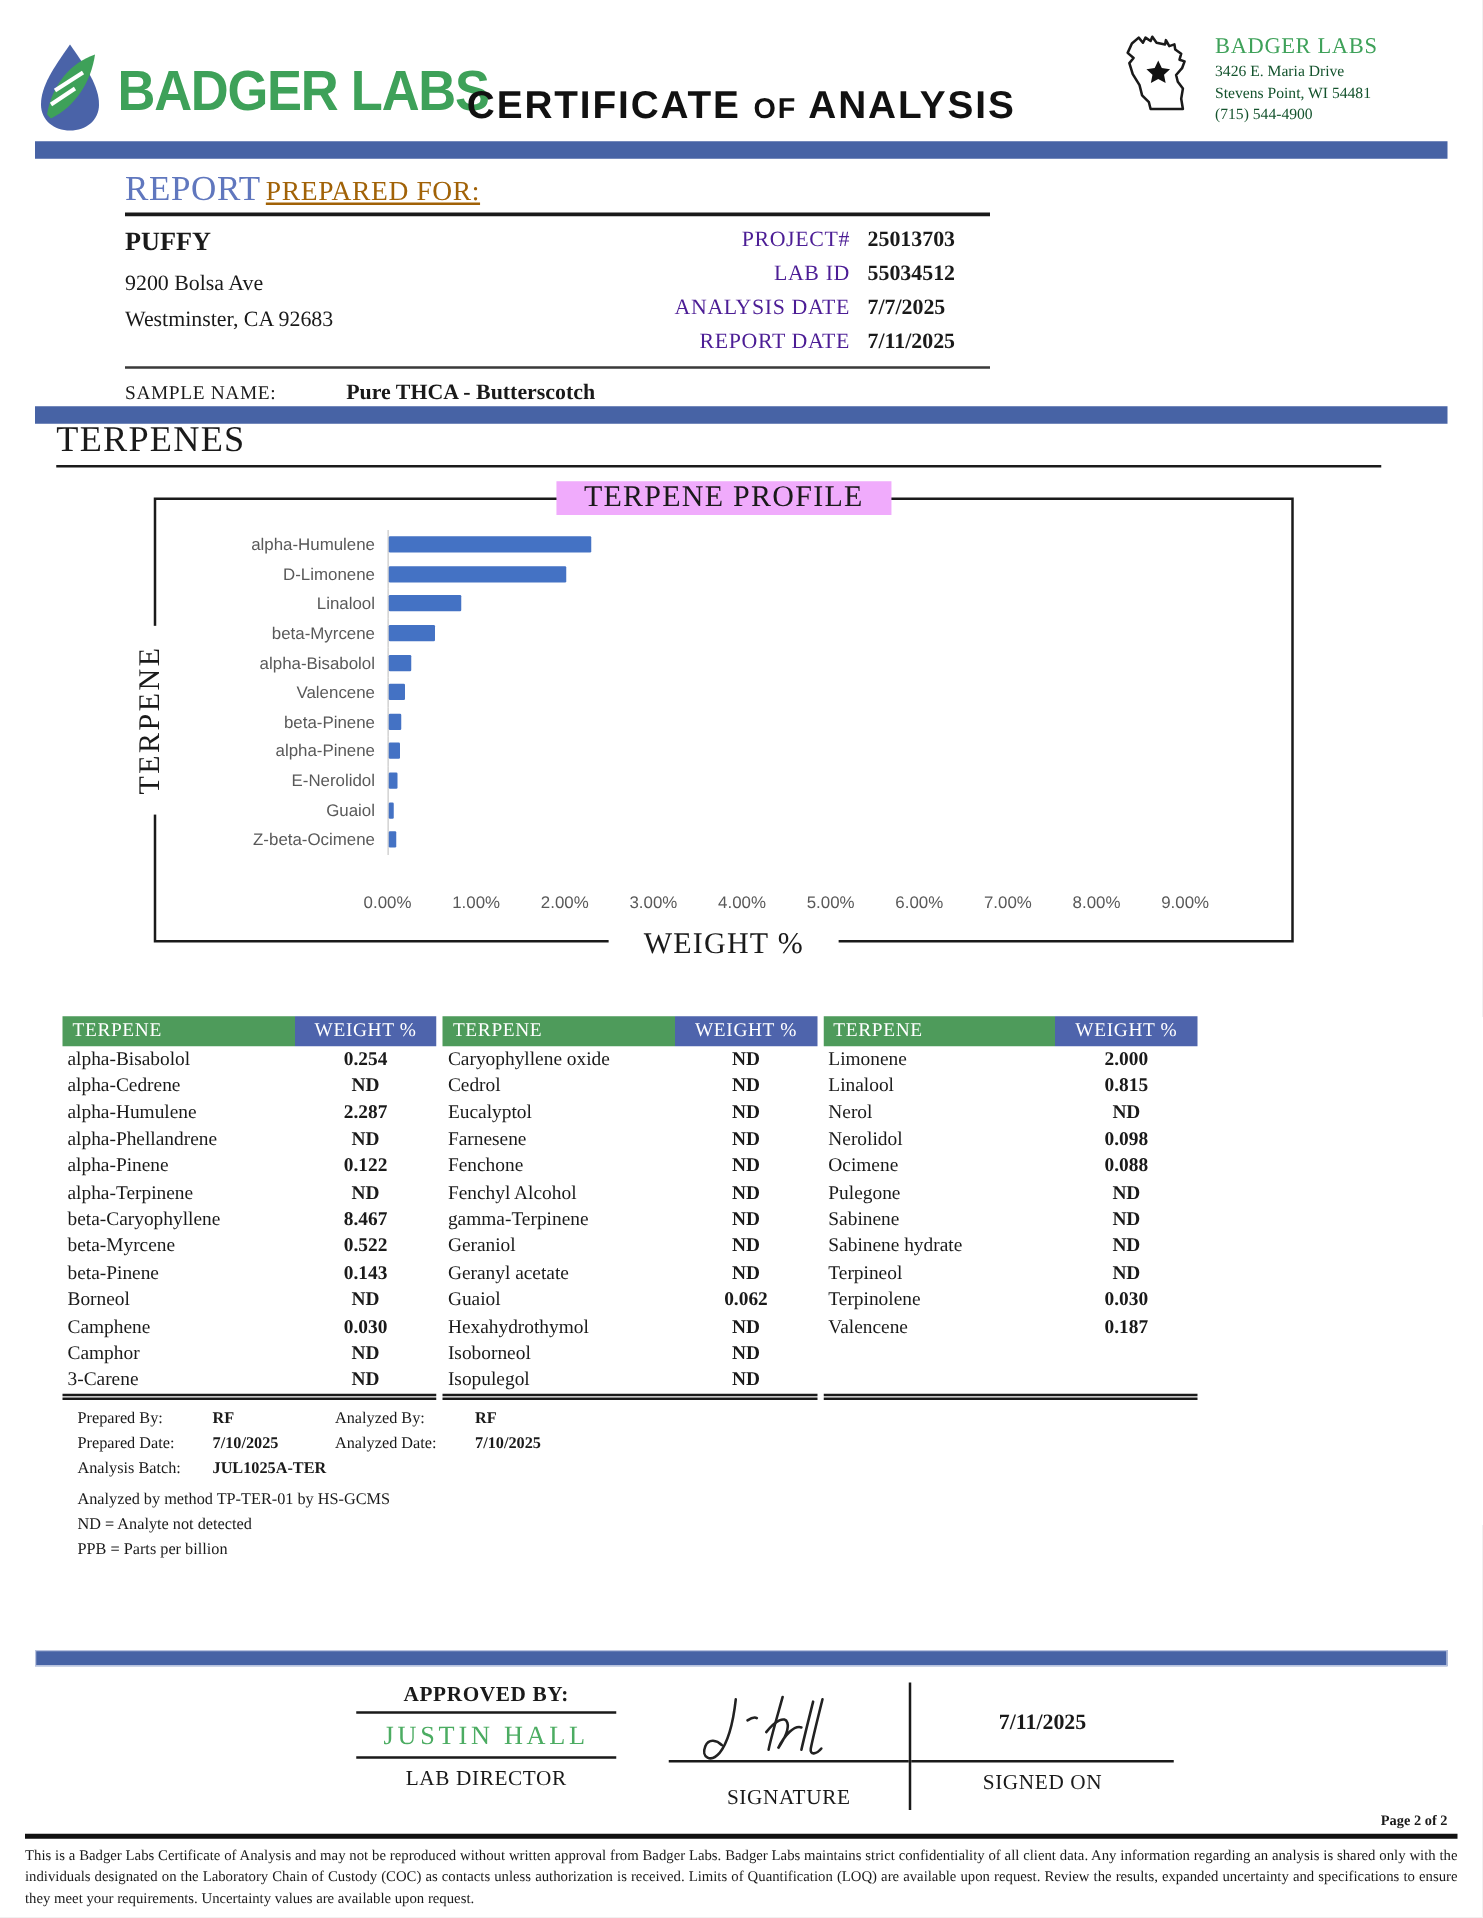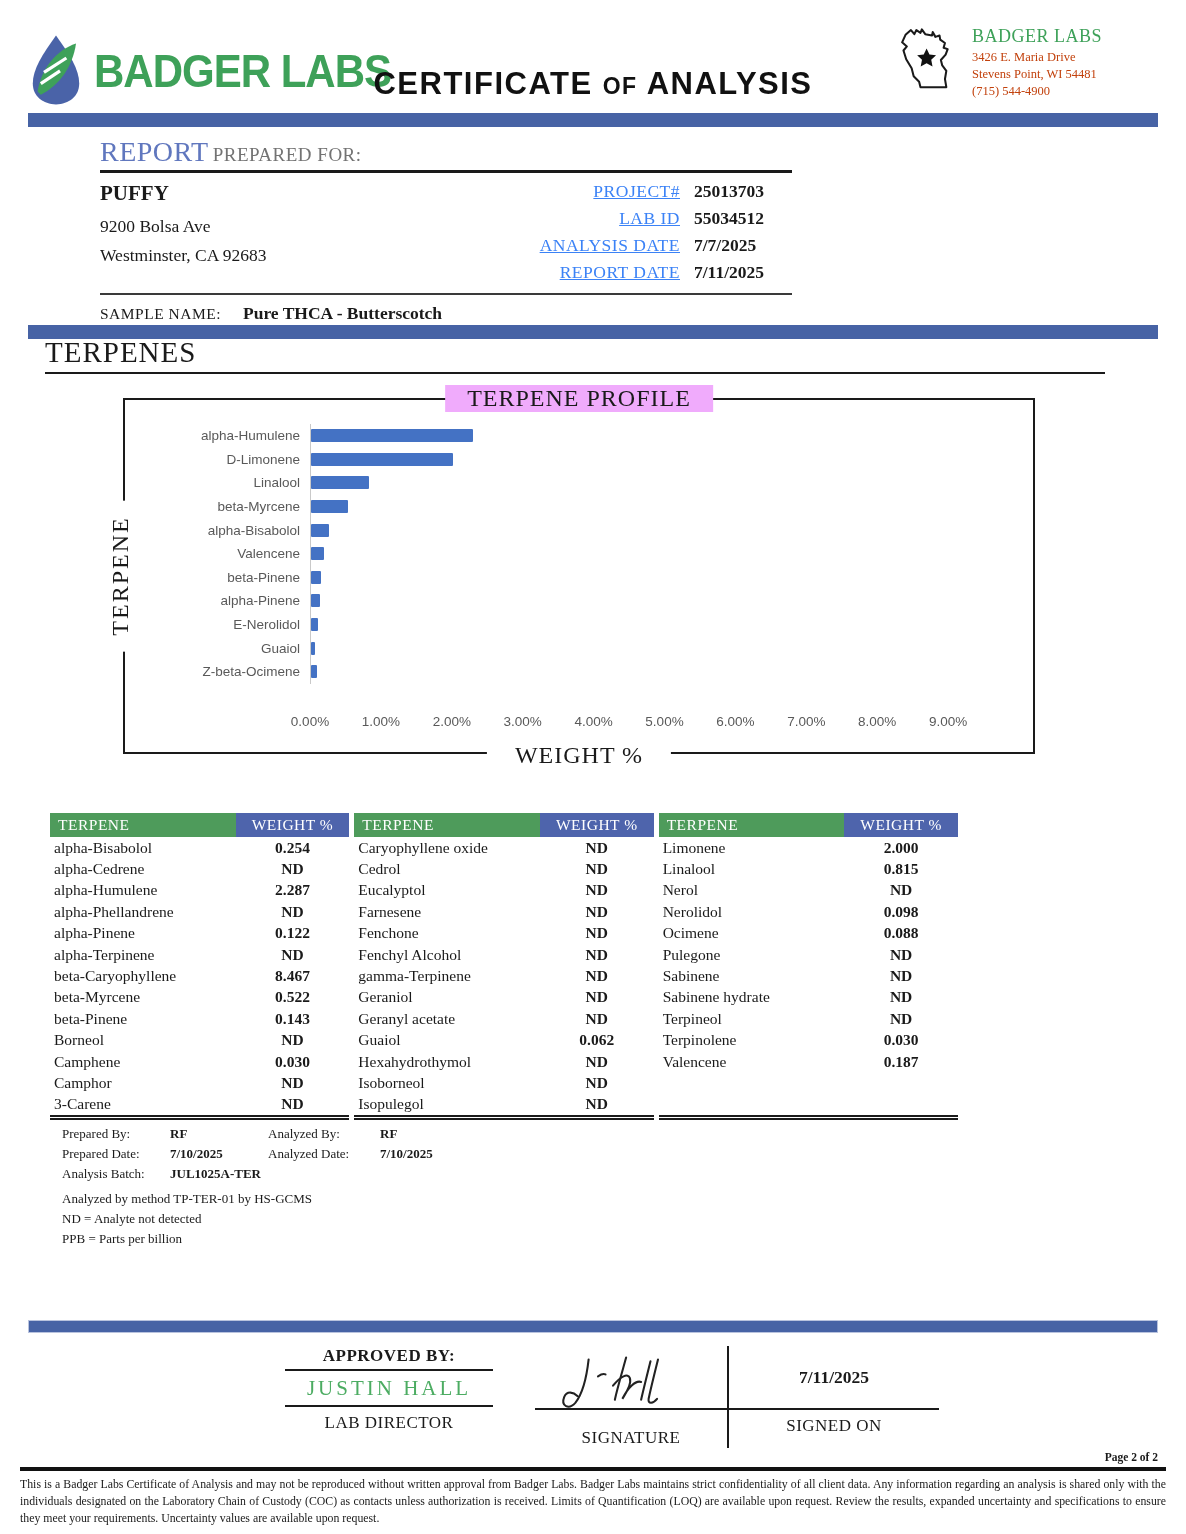--- a/index.html
+++ b/index.html
@@ -12,41 +12,41 @@
   .hdr { position:absolute; top:24px; left:28px; right:28px; height:88px; }
   .hdr-left { position:absolute; left:0; top:8px; display:flex; align-items:center; gap:10px; }
   .logo-text { font-family:"Liberation Sans", sans-serif; font-weight:700; font-size:42px;
     color:#3EA159; letter-spacing:-1px; transform:scaleY(1.08); }
   .hdr-title { position:absolute; left:50%; top:42px; transform:translateX(-50%);
     font-family:"Liberation Sans", sans-serif; font-weight:800; font-size:31px;
     letter-spacing:1.5px; white-space:nowrap; color:#111; }
   .hdr-title .of { font-size:23px; }
   .hdr-right { position:absolute; right:0; top:2px; display:flex; gap:8px; width:262px; }
   .lab-name { font-size:18px; color:#3EA159; letter-spacing:0.5px; margin-bottom:2px; }
-  .lab-addr { font-size:12.5px; line-height:1.35; color:#c2410c; }
+  .lab-addr { font-size:12.5px; line-height:1.35; color:#14532d; }
   
   .blue-bar { position:absolute; left:28px; right:28px; height:14px; background:#4763A5; }
   .bar1 { top:113px; } .bar2 { top:325px; }
   .bar3 { top:1320px; height:13px; border:1px solid #b9c3de; }
   
   .report { position:absolute; top:136px; left:100px; width:692px; }
   .report-h .accent { font-size:28px; color:#6077BE; letter-spacing:0.5px; }
-  .report-h .rest { font-size:19px; color:#737373; letter-spacing:0.5px; }
+  .report-h .rest { font-size:22px; color:#a16207; letter-spacing:0.5px;text-decoration:underline; }
   .report-rule { border-bottom:3px solid #1a1a1a; margin-top:2px; }
   .report-body { position:relative; margin-top:8px; height:112px; }
   .client-name { font-size:21px; font-weight:700; margin-bottom:10px; }
   .client-line { font-size:17.5px; margin-bottom:8px; }
   .fields { position:absolute; right:0; top:0; }
   .frow { display:flex; margin-bottom:6px; align-items:baseline; }
-  .flabel { width:210px; text-align:right; color:#3b82f6; font-size:17.5px; letter-spacing:0.5px;text-decoration:underline; }
+  .flabel { width:210px; text-align:right; color:#4c1d95; font-size:17.5px; letter-spacing:0.5px; }
   .fvalue { width:112px; padding-left:14px; font-weight:700; font-size:17.5px; }
   .report-rule2 { border-bottom:2.5px solid #3a3a3a; }
   .sample-row { margin-top:8px; display:flex; align-items:baseline; }
   .sample-label { font-size:15.5px; letter-spacing:0.5px; }
-  .sample-value { font-weight:700; font-size:17.5px; margin-left:22px; }
+  .sample-value { font-weight:700; font-size:17.5px; margin-left:56px; }
   
   .terpenes-h { position:absolute; top:336px; left:45px; width:1060px; font-size:29px;
     font-weight:400; letter-spacing:1px; border-bottom:2px solid #1a1a1a; padding-bottom:3px; }
   
   .chart-frame { position:absolute; top:398px; left:123px; width:912px; height:356px;
     border:2px solid #1a1a1a; }
   .chart-title { position:absolute; top:-15px; left:50%; transform:translateX(-50%);
     background:#f0abfc; padding:0 22px; font-size:24px; letter-spacing:1px; white-space:nowrap; }
   .chart-ylab { position:absolute; left:-18px; top:50%;
     transform:translateY(-50%) rotate(180deg); writing-mode:vertical-rl;

